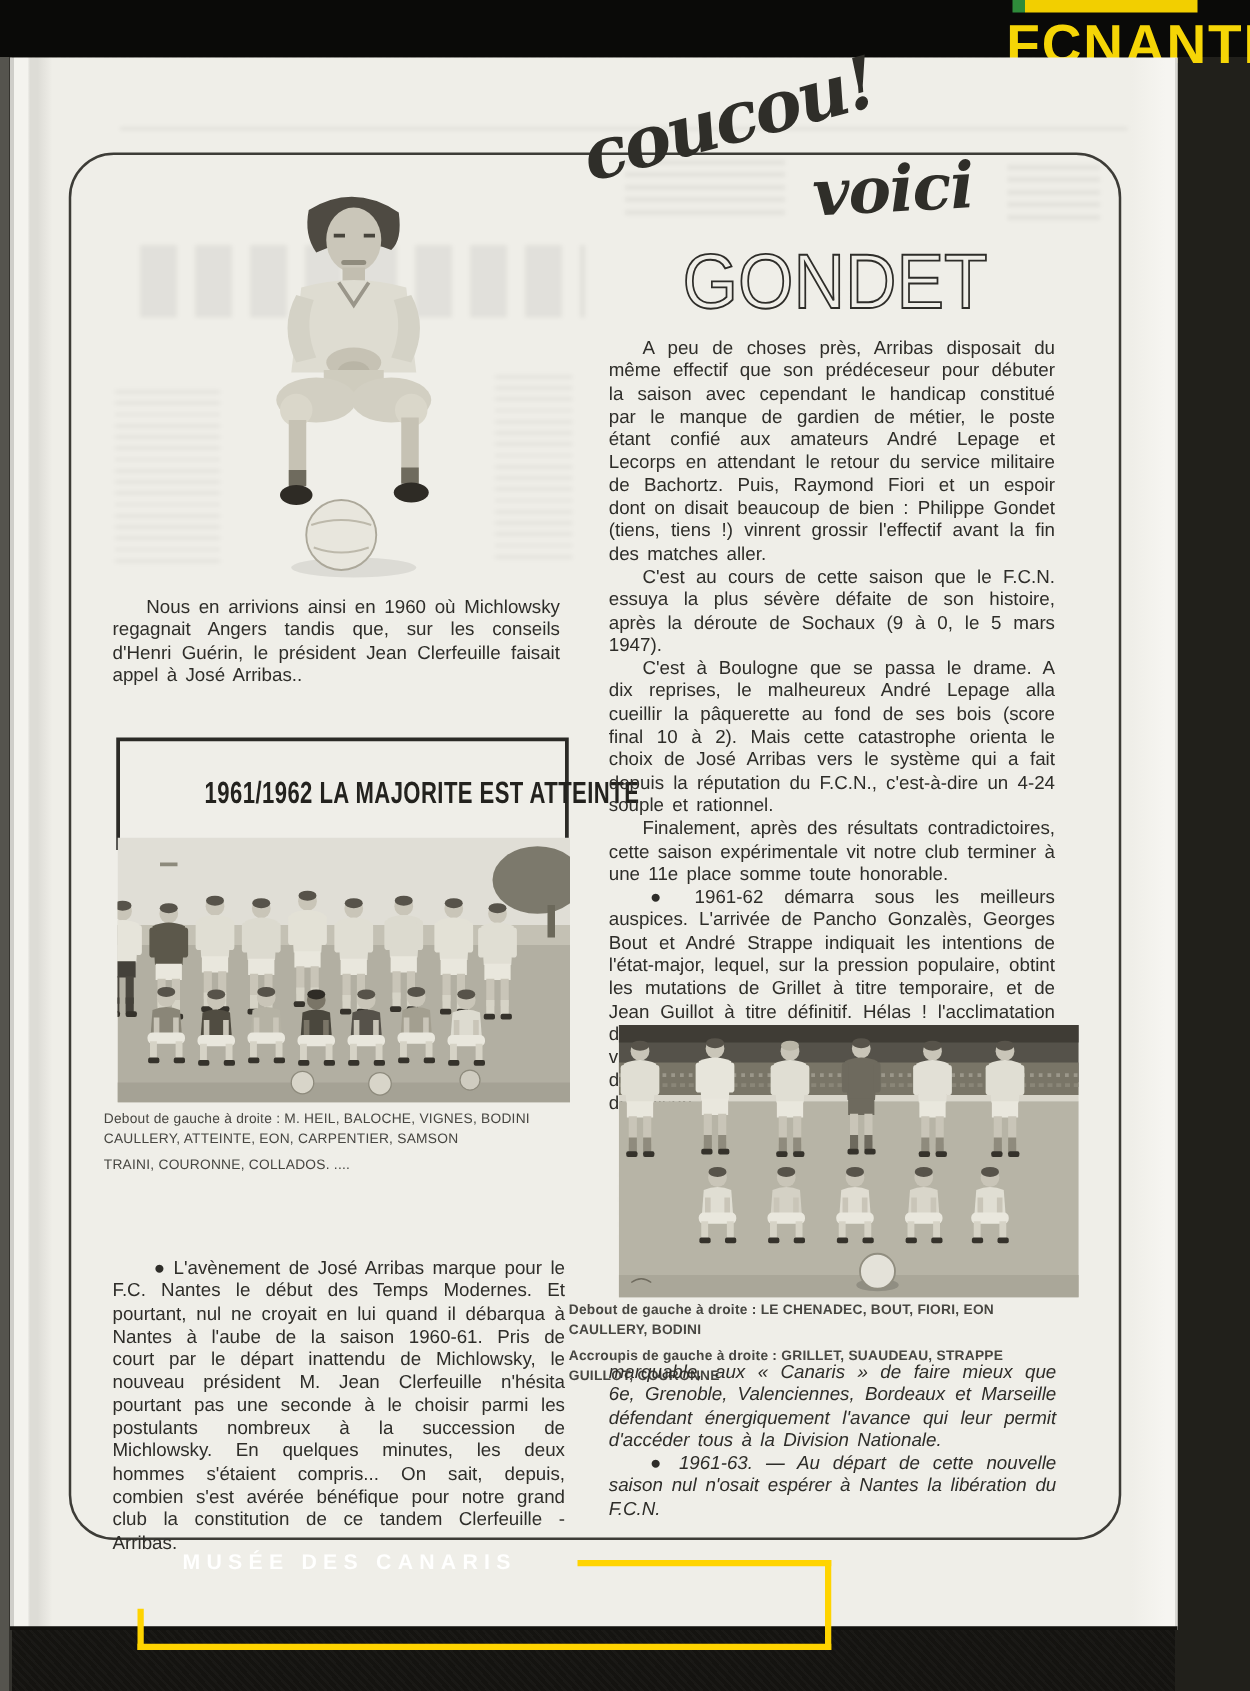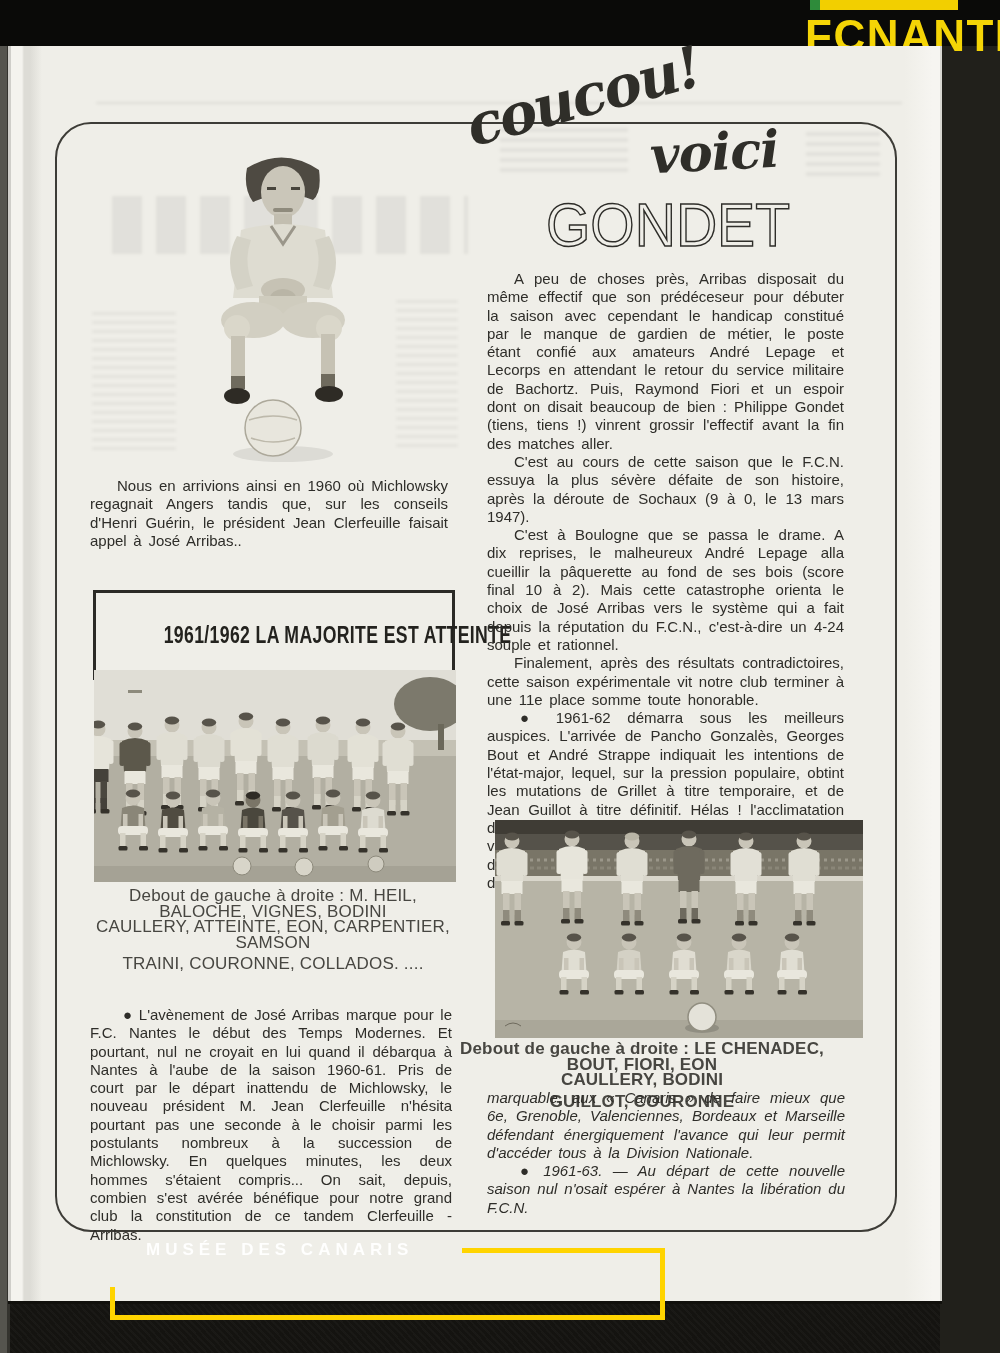--- a/index.html
+++ b/index.html
@@ -38,21 +38,21 @@
   .body-text p{margin:0;text-indent:27px;}
   .body-text p.bullet{text-indent:33px;}
   .intro{position:absolute;left:90px;top:477px;width:358px;}
   .left-par{position:absolute;left:90px;top:1006px;width:362px;}
   .right-col{position:absolute;left:487px;top:270px;width:357px;}
   .right-col-2{position:absolute;left:487px;top:1089px;width:358px;font-style:italic;}
   .heading-box{position:absolute;left:93px;top:560px;width:356px;height:84px;
     border:3px solid #2b2a26;display:flex;align-items:center;margin-top:30px;}
   .heading-box span{font-weight:bold;font-size:24.5px;color:#23221e;white-space:nowrap;
     transform:scaleX(0.72);letter-spacing:0.5px;}
-  .caption{font-size:17px;line-height:15.5px;color:#474641;text-align:center;
+  .caption{font-size:11px;line-height:15.5px;color:#474641;
     letter-spacing:0.2px;}
   .caption .cap-row{margin:0;}
   .caption .gap{height:6px;}
   .caption-left{position:absolute;left:83px;top:888px;width:380px;}
   .caption-right{position:absolute;left:455px;top:1041px;width:374px;font-weight:bold;}
   
   .photo{position:absolute;}
   .cutout{left:185px;top:138px;width:196px;height:332px;}
   .team1{left:94px;top:670px;width:362px;height:212px;}
   .team2{left:495px;top:820px;width:368px;height:218px;}
@@ -213,21 +213,21 @@
     <div class="gap"></div>
     <p class="cap-row">TRAINI, COURONNE, COLLADOS. ....</p>
   </div>
 
   <div class="left-par body-text">
     <p class="bullet">● L'avènement de José Arribas marque pour le F.C. Nantes le début des Temps Modernes. Et pourtant, nul ne croyait en lui quand il débarqua à Nantes à l'aube de la saison 1960-61. Pris de court par le départ inattendu de Michlowsky, le nouveau président M. Jean Clerfeuille n'hésita pourtant pas une seconde à le choisir parmi les postulants nombreux à la succession de Michlowsky. En quelques minutes, les deux hommes s'étaient compris... On sait, depuis, combien s'est avérée bénéfique pour notre grand club la constitution de ce tandem Clerfeuille - Arribas.</p>
   </div>
 
   <div class="right-col body-text">
     <p>A peu de choses près, Arribas disposait du même effectif que son prédéceseur pour débuter la saison avec cependant le handicap constitué par le manque de gardien de métier, le poste étant confié aux amateurs André Lepage et Lecorps en attendant le retour du service militaire de Bachortz. Puis, Raymond Fiori et un espoir dont on disait beaucoup de bien : Philippe Gondet (tiens, tiens !) vinrent grossir l'effectif avant la fin des matches aller.</p>
-    <p>C'est au cours de cette saison que le F.C.N. essuya la plus sévère défaite de son histoire, après la déroute de Sochaux (9 à 0, le 13 mars 1947).</p>
+    <p>C'est au cours de cette saison que le F.C.N. essuya la plus sévère défaite de son histoire, après la déroute de Sochaux (9 à 0, le 5 mars 1947).</p>
     <p>C'est à Boulogne que se passa le drame. A dix reprises, le malheureux André Lepage alla cueillir la pâquerette au fond de ses bois (score final 10 à 2). Mais cette catastrophe orienta le choix de José Arribas vers le système qui a fait depuis la réputation du F.C.N., c'est-à-dire un 4-24 souple et rationnel.</p>
     <p>Finalement, après des résultats contradictoires, cette saison expérimentale vit notre club terminer à une 11e place somme toute honorable.</p>
     <p class="bullet">● 1961-62 démarra sous les meilleurs auspices. L'arrivée de Pancho Gonzalès, Georges Bout et André Strappe indiquait les intentions de l'état-major, lequel, sur la pression populaire, obtint les mutations de Grillet à titre temporaire, et de Jean Guillot à titre définitif. Hélas ! l'acclimatation des deux ex-racingmen s'avéra si difficile que la venue de Cisowski et le retour du service militaire de Daniel Eon ne permirent pas, en dépit d'une fin de saison re-</p>
   </div>
 
   <svg class="photo team2" viewBox="0 0 368 218">
     <rect x="0" y="0" width="368" height="46" fill="#55524a"></rect>
     <rect x="0" y="0" width="368" height="14" fill="#3f3c35"></rect>
     <rect x="0" y="30" width="368" height="26" fill="#797567"></rect>
     <line x1="0" y1="40" x2="368" y2="40" stroke="#9b978a" stroke-width="3" stroke-dasharray="3 4"></line>
@@ -248,20 +248,21 @@
     <use href="#fig-crouch" x="297" y="112" width="42" height="68"></use>
     <ellipse cx="207" cy="208" rx="17" ry="5" fill="rgba(0,0,0,0.15)"></ellipse>
     <circle cx="207" cy="197" r="14" fill="#e4e2d9" stroke="#918e80" stroke-width="1.5"></circle>
     <path d="M10 206 q8 -6 16 0" stroke="#6f6b5e" fill="none"></path>
   </svg>
 
   <div class="caption caption-right">
     <p class="cap-row">Debout de gauche à droite : LE CHENADEC, BOUT, FIORI, EON</p>
     <p class="cap-row">CAULLERY, BODINI</p>
     <div class="gap"></div>
+    <p class="cap-row">Accroupis de gauche à droite : GRILLET, SUAUDEAU, STRAPPE</p>
     <p class="cap-row">GUILLOT, COURONNE</p>
   </div>
 
   <div class="right-col-2 body-text">
     <p style="text-indent:0">marquable, aux « Canaris » de faire mieux que 6e, Grenoble, Valenciennes, Bordeaux et Marseille défendant énergiquement l'avance qui leur permit d'accéder tous à la Division Nationale.</p>
     <p class="bullet">● 1961-63. — Au départ de cette nouvelle saison nul n'osait espérer à Nantes la libération du F.C.N.</p>
   </div>
 
   <div class="watermark">MUSÉE DES CANARIS</div>
   <div class="yf yf-top"></div>

